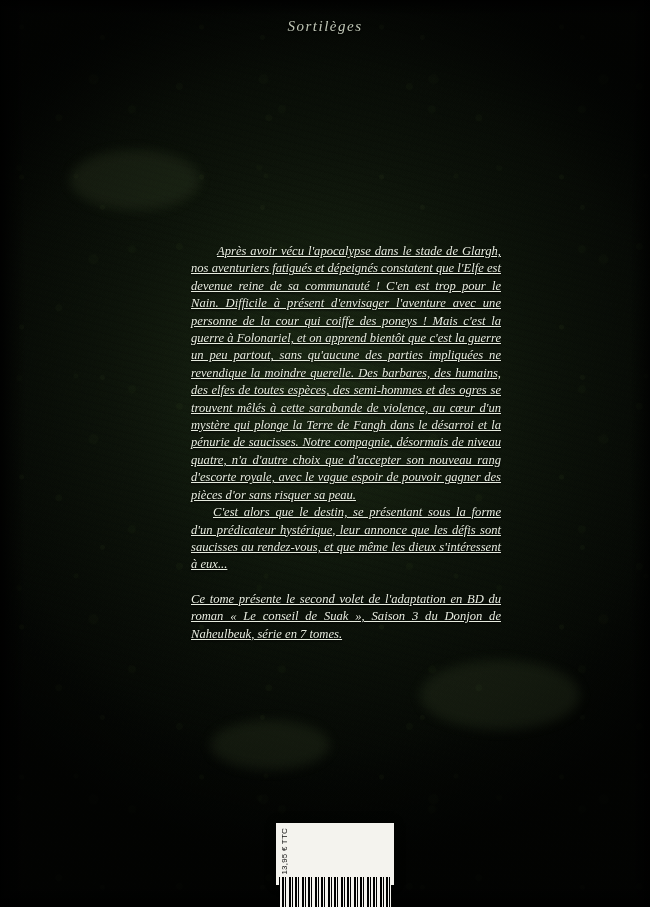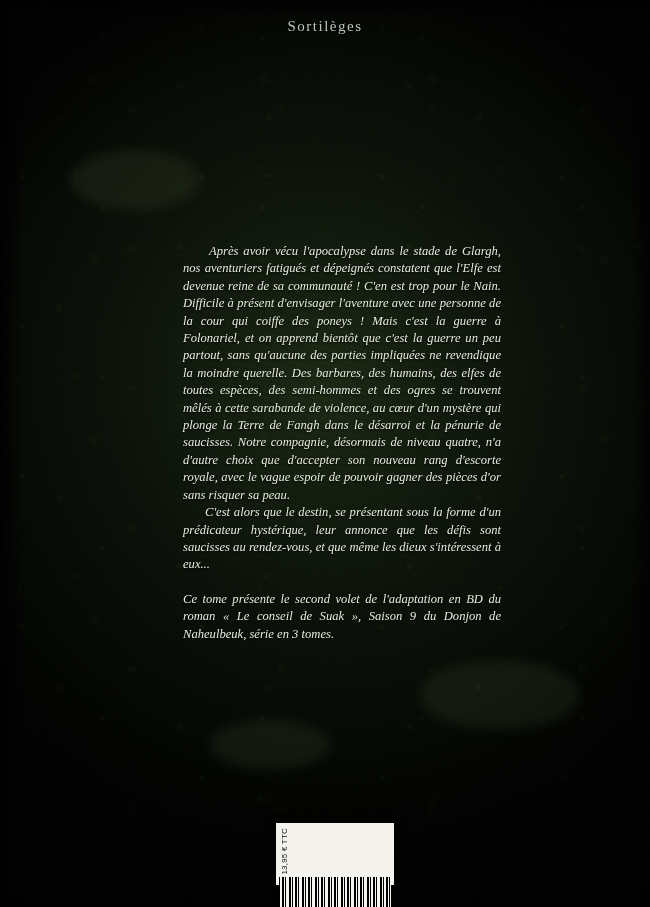--- a/index.html
+++ b/index.html
@@ -87,41 +87,43 @@
   #publisher-logo {
     position: absolute;
     top: 18px;
     left: 0;
     right: 0;
     text-align: center;
     color: #cfd6c4;
     font-family: "Liberation Serif", serif;
     font-size: 15px;
     letter-spacing: 1.5px;
+    font-style: italic;
     text-shadow: 0 1px 2px rgba(0,0,0,0.9);
     opacity: 0.92;
   }
 
   
   #blurb {
     position: absolute;
     left: 183px;
     top: 243px;
     width: 318px;
     color: #e7ecdf;
     font-family: "Liberation Serif", serif;
     font-style: italic;
     font-size: 12.6px;
     line-height: 17.4px;
     text-align: justify;
     text-shadow: 0 1px 2px rgba(0,0,0,0.95);
   }
   #blurb p {
-    margin: 0 0 0 0;
+    margin: 0 0 0 8px;
     text-indent: 26px;
+    text-decoration: underline;
   }
   #blurb p.note {
     margin-top: 17px;
     text-indent: 0;
   }
   #blurb p.cont {
     text-indent: 22px;
   }
 
   
@@ -204,21 +206,21 @@
   <div class="edge-bottom"></div>
   <div class="edge-right"></div>
 
   <div id="publisher-logo">
     <span>Sortilèges</span>
   </div>
 
   <div id="blurb">
     <p>Après avoir vécu l'apocalypse dans le stade de Glargh, nos aventuriers fatigués et dépeignés constatent que l'Elfe est devenue reine de sa communauté ! C'en est trop pour le Nain. Difficile à présent d'envisager l'aventure avec une personne de la cour qui coiffe des poneys ! Mais c'est la guerre à Folonariel, et on apprend bientôt que c'est la guerre un peu partout, sans qu'aucune des parties impliquées ne revendique la moindre querelle. Des barbares, des humains, des elfes de toutes espèces, des semi-hommes et des ogres se trouvent mêlés à cette sarabande de violence, au cœur d'un mystère qui plonge la Terre de Fangh dans le désarroi et la pénurie de saucisses. Notre compagnie, désormais de niveau quatre, n'a d'autre choix que d'accepter son nouveau rang d'escorte royale, avec le vague espoir de pouvoir gagner des pièces d'or sans risquer sa peau.</p>
     <p class="cont">C'est alors que le destin, se présentant sous la forme d'un prédicateur hystérique, leur annonce que les défis sont saucisses au rendez-vous, et que même les dieux s'intéressent à eux...</p>
-    <p class="note">Ce tome présente le second volet de l'adaptation en BD du roman « Le conseil de Suak », Saison 9 du Donjon de Naheulbeuk, série en 3 tomes.</p>
+    <p class="note">Ce tome présente le second volet de l'adaptation en BD du roman « Le conseil de Suak », Saison 3 du Donjon de Naheulbeuk, série en 7 tomes.</p>
   </div>
 
   <div id="barcode-block">
     <div id="barcode-price">13,95 € TTC</div>
     <div id="barcode-area">
       <div id="barcode-bars"></div>
       <div id="barcode-digits">9 782353 256624</div>
     </div>
   </div>
 

